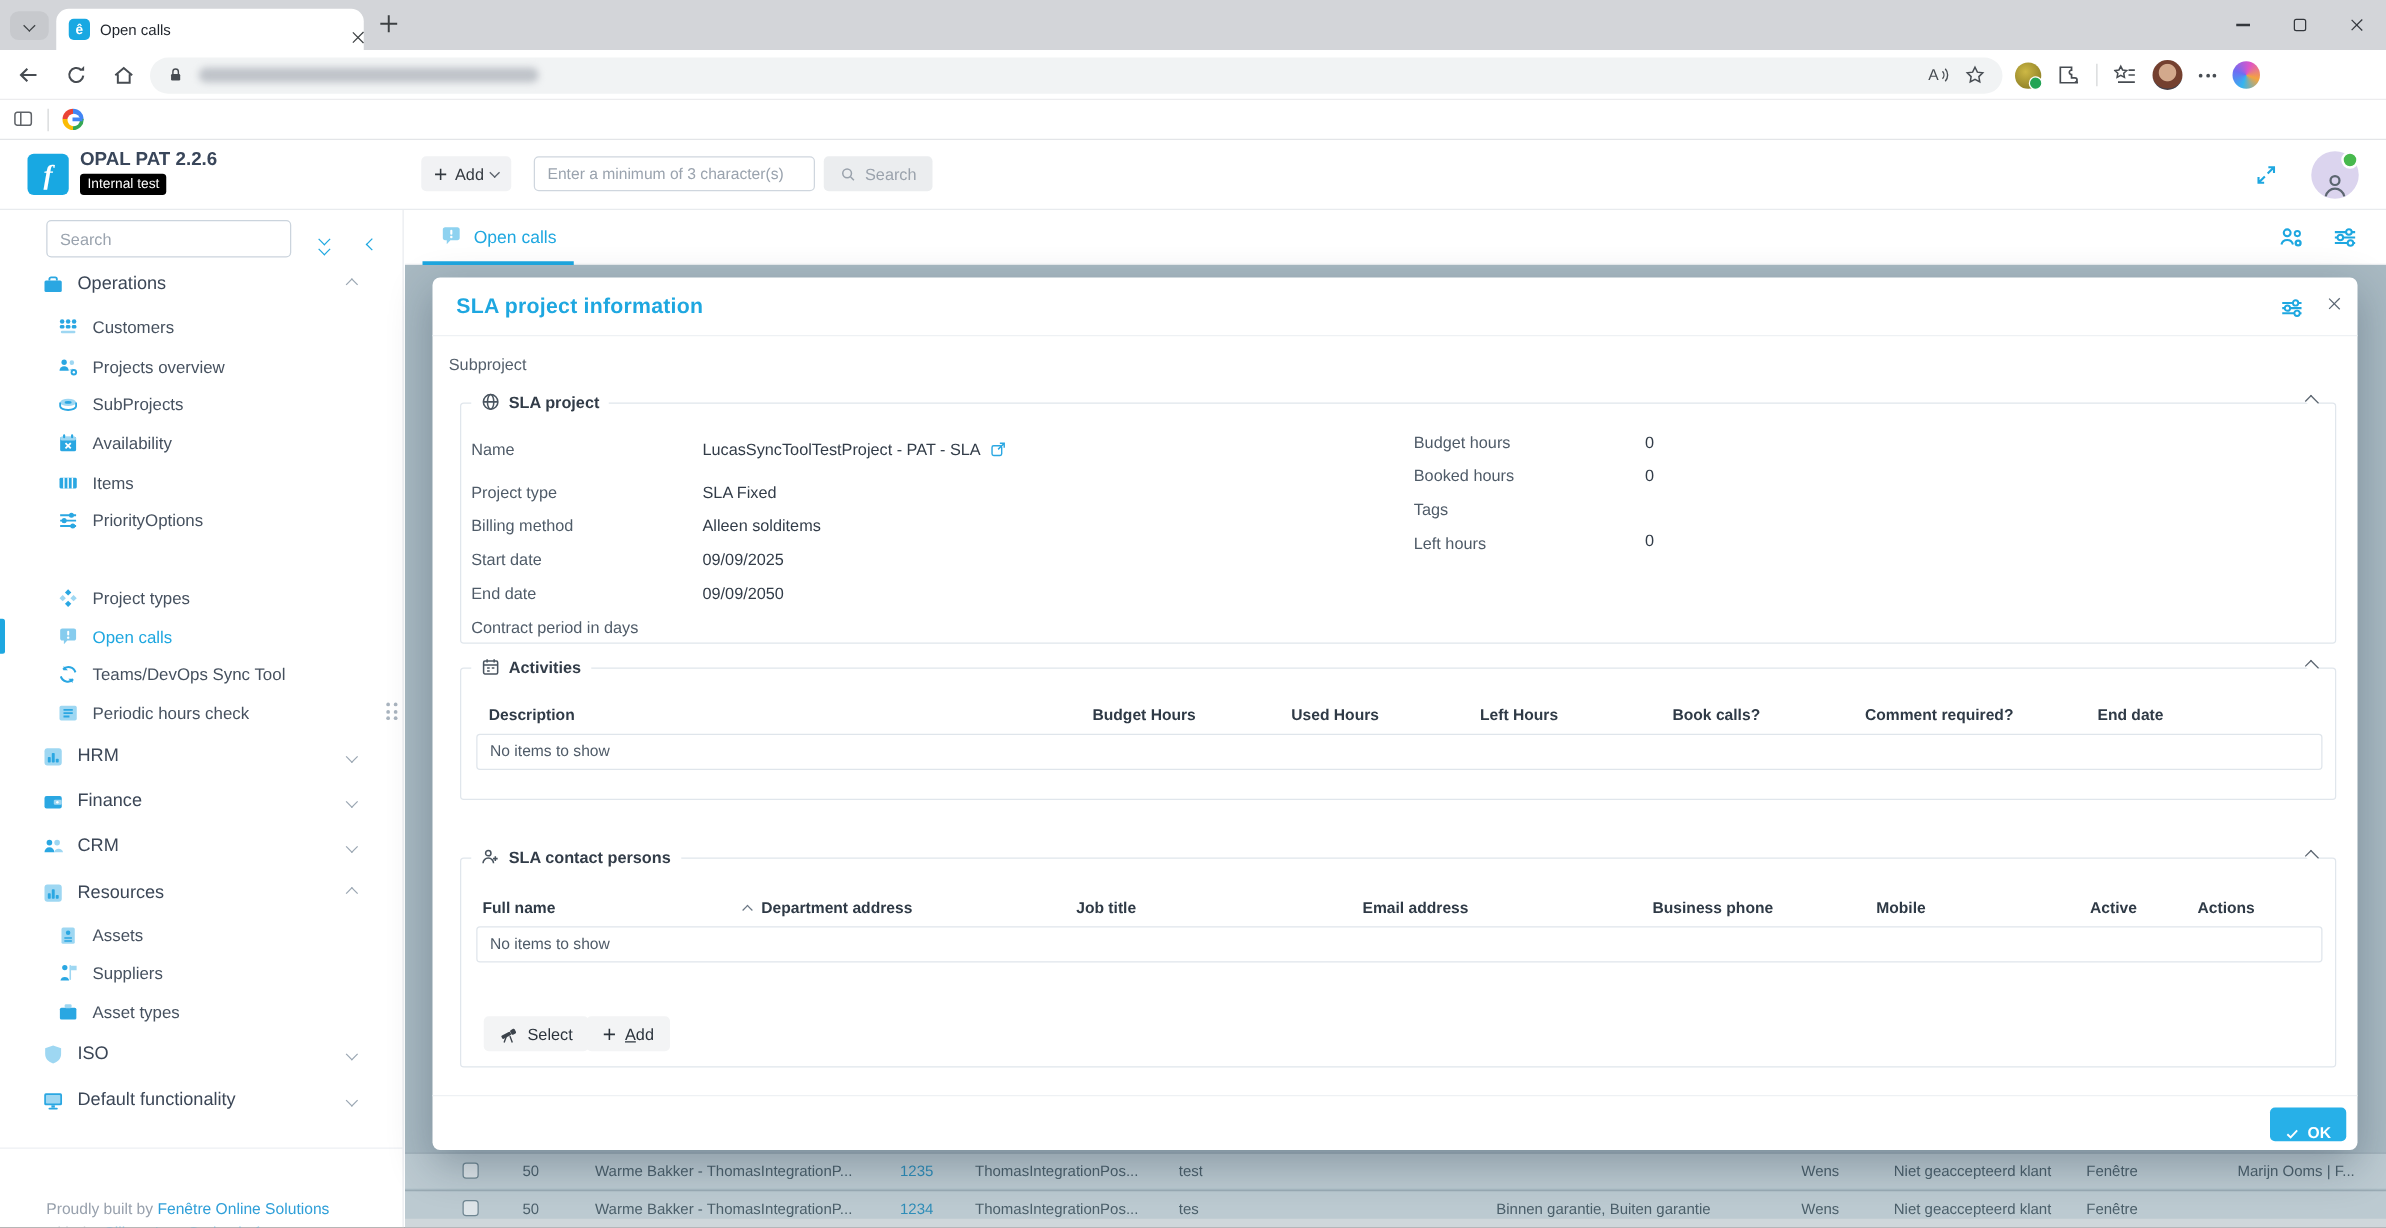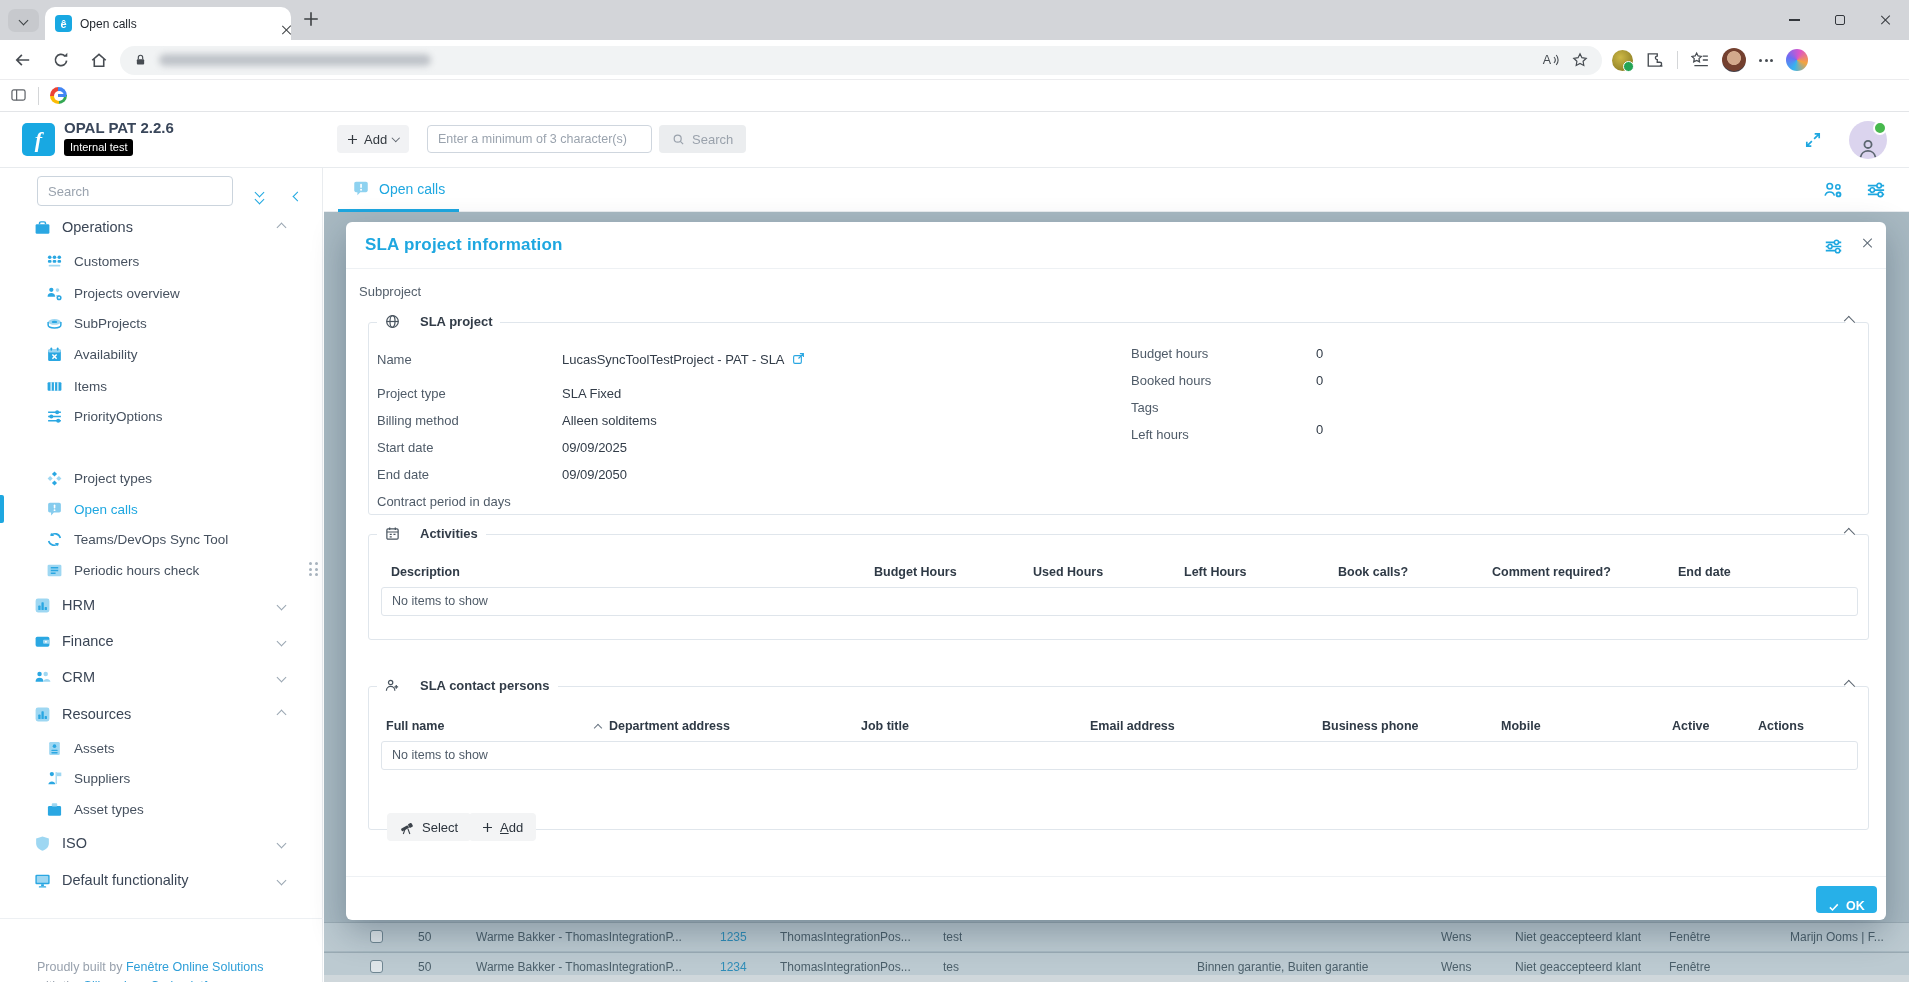--- a/index.html
+++ b/index.html
@@ -126,28 +126,28 @@
            box-shadow:0 12px 34px rgba(20,40,60,0.30); }
   .m-title { position:absolute; left:19px; top:13px; font-size:17px; font-weight:bold; color:#1ea7e0;
              letter-spacing:0.2px; }
   .m-sliders { position:absolute; left:1478px; top:15px; color:#1ea7e0; }
   .m-close { position:absolute; left:1516px; top:15px; color:#5a6673; }
   .m-head-line { position:absolute; left:0; top:46px; width:1540px; height:1px; background:#eef1f4; }
   .m-sub { position:absolute; left:13px; top:62px; font-size:13px; color:#55606c; }
 
   .fset { position:absolute; left:22px; width:1501px; border:1px solid #e0e6ec; border-radius:3px; background:#fff; }
   .legend { position:absolute; top:-9px; left:8px; background:#fff; padding:0 8px; display:flex;
-            align-items:center; gap:20px; font-size:13px; font-weight:bold; color:#323c48; }
+            align-items:center; gap:7px; font-size:13px; font-weight:bold; color:#323c48; }
   .fico { width:15px; height:15px; }
   .fico svg { display:block; stroke:#49545f; fill:none; stroke-width:1.3; }
   .fset-chev { position:absolute; right:14px; top:-5px; color:#5b6570; background:#fff; padding:0 4px; }
 
   .frow { position:absolute; display:flex; font-size:13px; }
   .flabel { width:185px; color:#4f5b68; }
-  .fvalue { color:#323c48; display:flex; gap:7px; }
+  .fvalue { color:#323c48; display:flex; align-items:center; gap:7px; }
   .ext-link-ic { width:13px; height:13px; color:#2aa7e2; }
 
   .th-cell { position:absolute; font-size:12.5px; font-weight:bold; color:#2f3a46; white-space:nowrap; }
   .empty-box { position:absolute; left:12px; width:1477px; height:29px; border:1px solid #dfe5eb; border-radius:3px;
                font-size:12.5px; color:#4f5b68; line-height:27px; padding-left:10px; }
   .sort-caret { position:absolute; left:226px; top:4px; color:#6b7784; }
 
   .gbtn { position:absolute; height:28px; padding:0 13px; background:#f3f4f5; border-radius:4px; display:flex;
           align-items:center; gap:7px; font-size:13px; color:#2b333c; }
   .gbtn .u { text-decoration:underline; }
@@ -682,21 +682,21 @@
         <span class="th-cell" style="left:505px;top:30px">Budget Hours</span>
         <span class="th-cell" style="left:664px;top:30px">Used Hours</span>
         <span class="th-cell" style="left:815px;top:30px">Left Hours</span>
         <span class="th-cell" style="left:969px;top:30px">Book calls?</span>
         <span class="th-cell" style="left:1123px;top:30px">Comment required?</span>
         <span class="th-cell" style="left:1309px;top:30px">End date</span>
         <div class="empty-box" style="top:52px">No items to show</div>
       </div>
 
 
-      <div class="fset" style="top:464px;height:144px">
+      <div class="fset" style="top:464px;height:168px">
         <div class="legend">
           <span class="fico">
               <svg width="15" height="15" viewBox="0 0 16 16">
                 <circle cx="6" cy="4.8" r="2.3"></circle>
                 <path d="M1.5 13.5a4.5 4.5 0 0 1 9 0M12 7.5v4M10 9.5h4"></path>
               </svg>
             </span>
           <span>SLA contact persons</span>
         </div>
         <span class="fset-chev chev up"></span>

